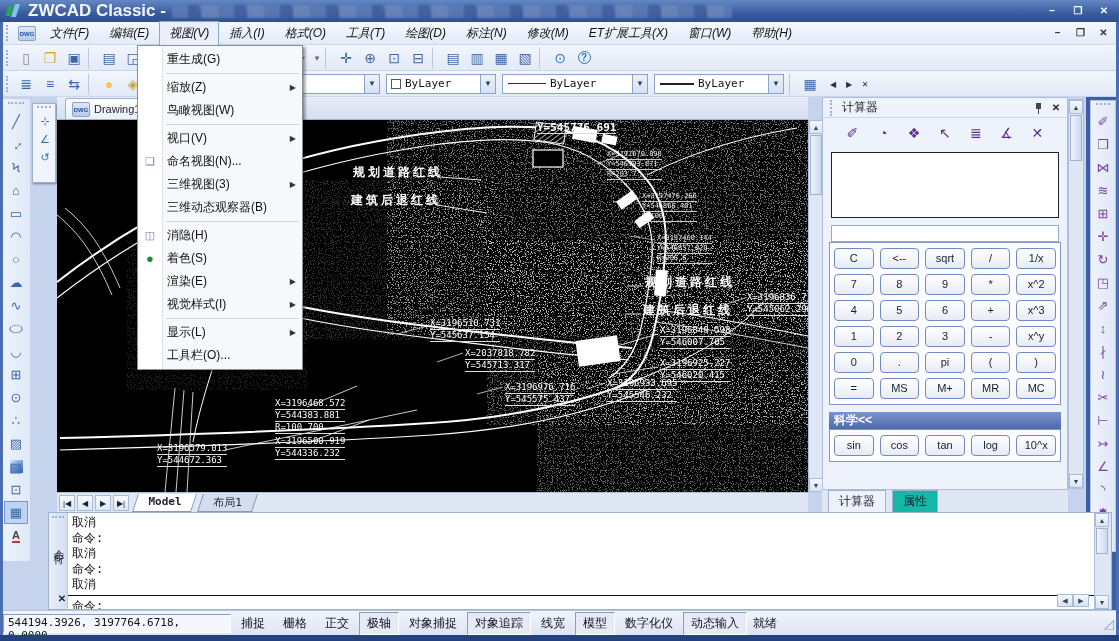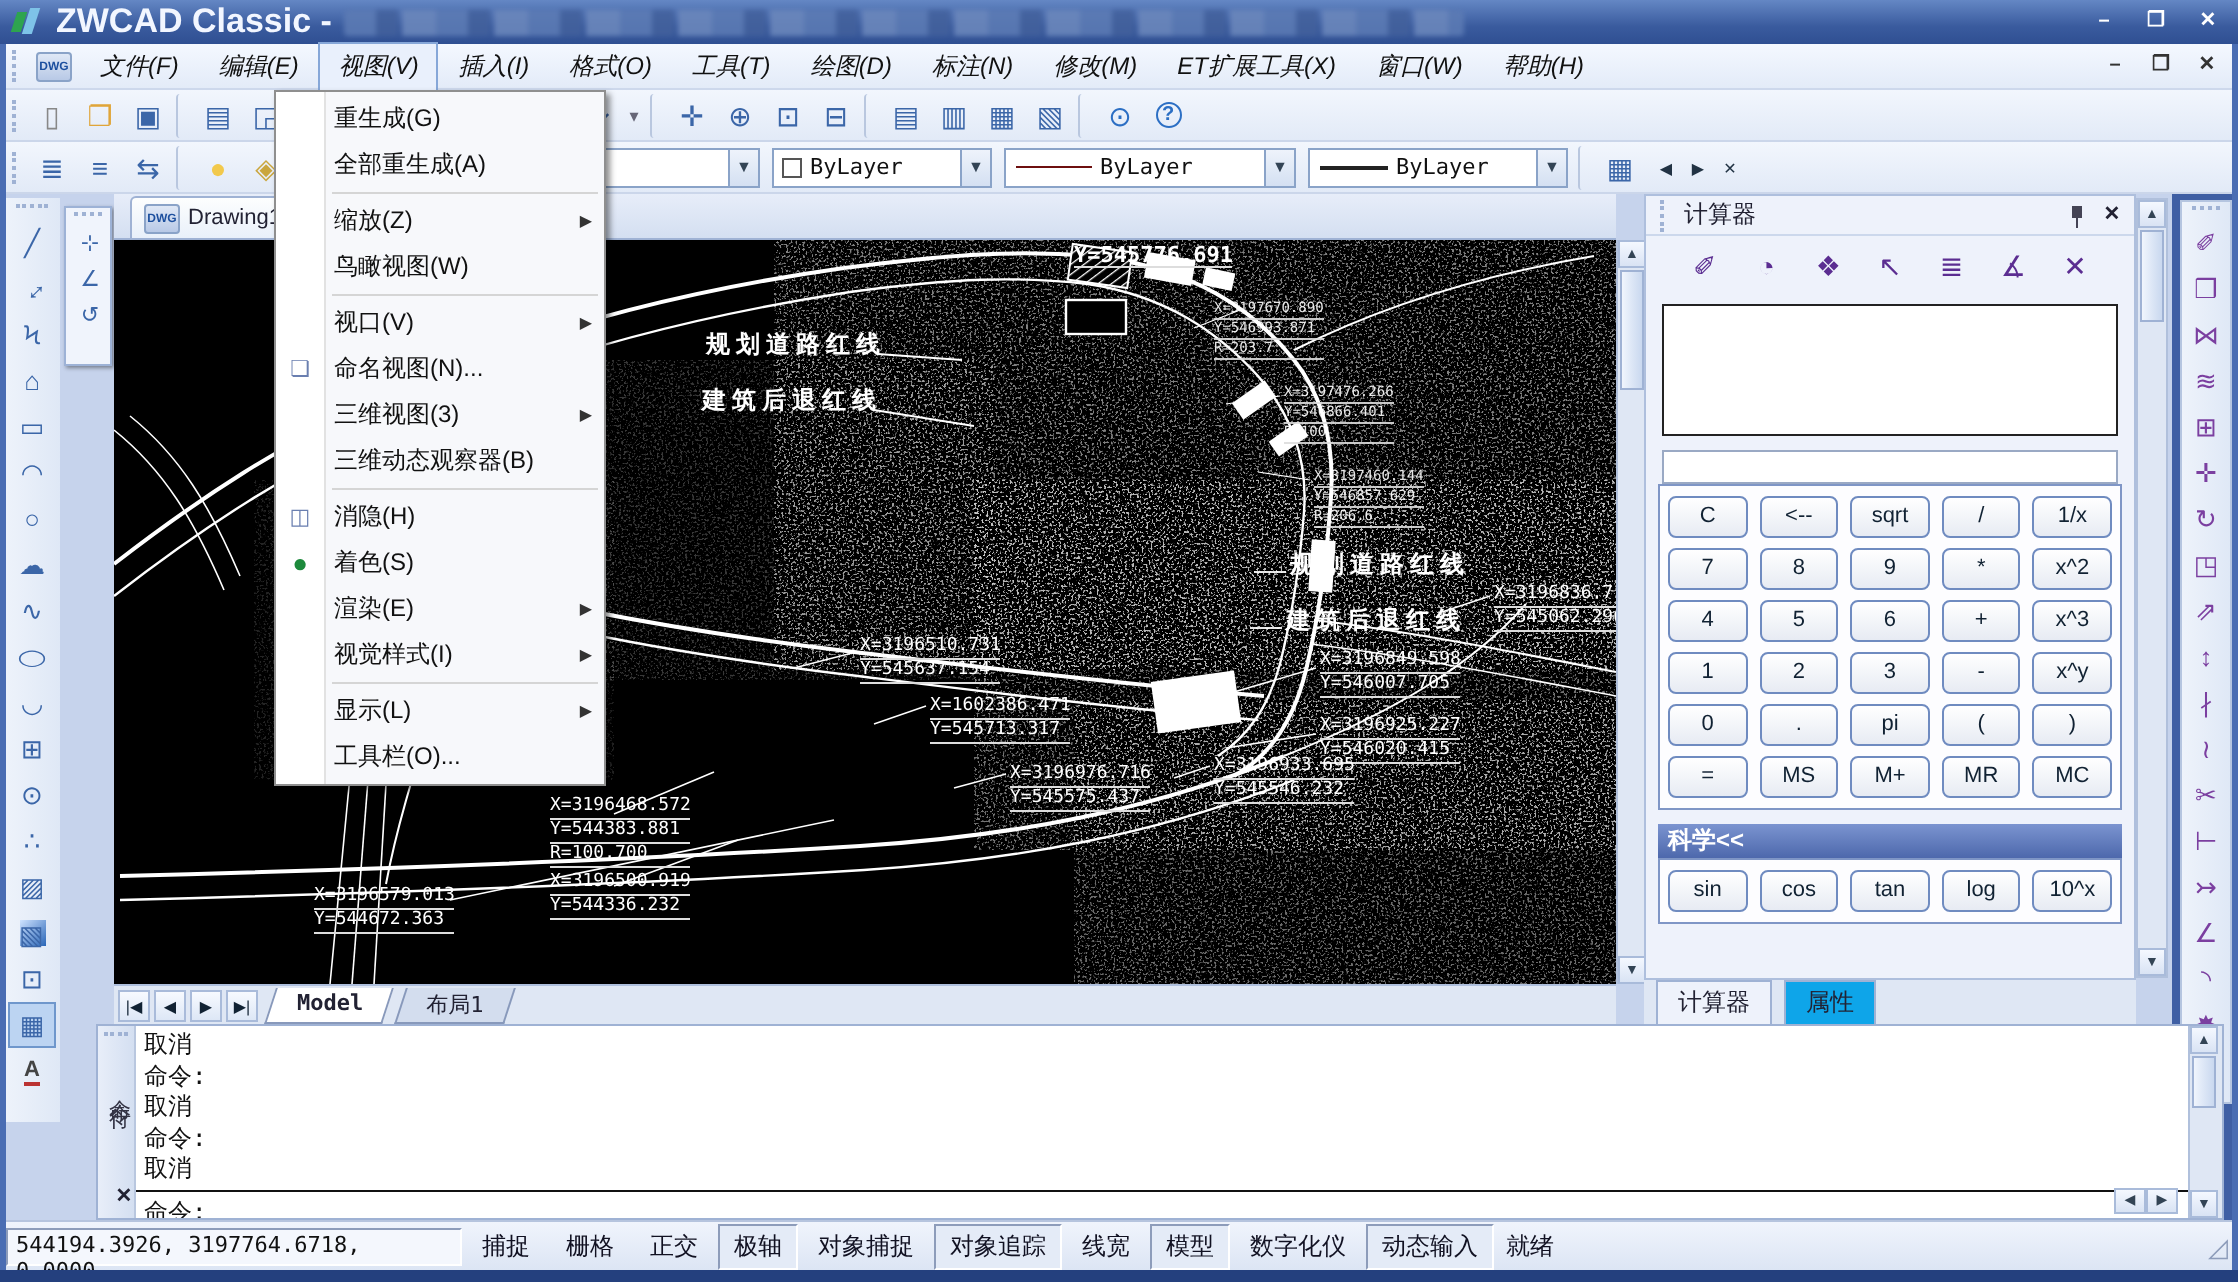--- a/index.html
+++ b/index.html
@@ -103,21 +103,21 @@
   #calcbar .g { font-size:14px; color:#5b2d91; }
   #calc-display { margin:4px 8px 0 8px; height:66px; background:#fff; border:1px solid #222; }
   #calc-input { margin:7px 8px 0 8px; height:17px; background:#fff; border:1px solid #9aa9c4; font-family:"DejaVu Sans Mono",monospace; font-size:11px; padding:0 3px;}
   .sec-hdr { margin:7px 6px 0 6px; height:17px; background:linear-gradient(#7b94d0,#4d68ac); color:#fff; font-size:12px; font-weight:bold; padding:0 5px; line-height:17px;}
   .pad-box { margin:0 6px; background:#fdfdff; border:1px solid #7f96c6; padding:5px 4px; }
   #numpad { display:grid; grid-template-columns:repeat(5,1fr); gap:5px 6px; }
   .key { height:21px; background:linear-gradient(#ffffff,#e7ebf3); border:1px solid #6f8bc0; border-radius:4px;
      font-size:11px; color:#123; text-align:center; line-height:19px; font-family:"Liberation Sans",sans-serif;}
   #scipad { display:grid; grid-template-columns:repeat(5,1fr); gap:5px 6px; }
   #calc-tabs { position:absolute; left:822px; top:489px; width:246px; height:23px; display:flex; align-items:flex-end; background:#dfe7f4; border-top:1px solid #aebfdd;}
-  .pal-tab { padding:2px 10px; font-size:12px; color:#223; border:1px solid #9fb2d4; border-bottom:none; background:#0ea5e9; margin-left:6px;}
+  .pal-tab { padding:2px 10px; font-size:12px; color:#223; border:1px solid #9fb2d4; border-bottom:none; background:#14b8a6; margin-left:6px;}
   .pal-tab.active { background:#eef2fb; }
   #panel-vscroll { position:absolute; left:1068px; top:99px; width:16px; height:390px; background:#dfe7f4; border:1px solid #b0c0dc;}
   #panel-vscroll .scr-thumb { height:46px; }
 
   
   #view-menu { position:absolute; left:137px; top:45px; width:166px; background:#f7f8fb; border:1px solid #8f8f8f;
      box-shadow:2px 2px 3px rgba(0,0,0,.45); z-index:50; padding:2px 0; }
   #view-menu::before { content:""; position:absolute; left:0; top:0; bottom:0; width:24px; background:#ffffff; border-right:1px solid #e2e2e2;}
   .mi { position:relative; display:flex; align-items:center; height:23px; padding-right:6px; color:#111; font-size:12px; }
   .mi-ic { width:24px; text-align:center; font-size:11px; color:#6a7fb0; z-index:1;}
@@ -556,21 +556,21 @@
 
       </div>
 
       <div class="cl coord" style="left: 373px; top: 198px;">
         <span>X=3196510.731</span>
         <span>Y=545637.154</span>
 
       </div>
 
       <div class="cl coord" style="left: 408px; top: 228px;">
-        <span>X=1602386.471</span>
+        <span>X=2037818.782</span>
         <span>Y=545713.317</span>
 
       </div>
 
       <div class="cl coord" style="left: 448px; top: 262px;">
         <span>X=3196976.716</span>
         <span>Y=545575.437</span>
 
       </div>
 
@@ -792,25 +792,20 @@
 <div id="view-menu">
   <div>
 
 
       <div class="mi">
         <span class="mi-ic"></span>
         <span class="mi-lb">重生成(G)</span>
         <span class="mi-ar"></span>
       </div>
 
-      <div class="mi">
-        <span class="mi-ic"></span>
-        <span class="mi-lb">全部重生成(A)</span>
-        <span class="mi-ar"></span>
-      </div>
 
       <div class="mi sep">
         
         
         
       </div>
 
       <div class="mi">
         <span class="mi-ic"></span>
         <span class="mi-lb">缩放(Z)</span>

